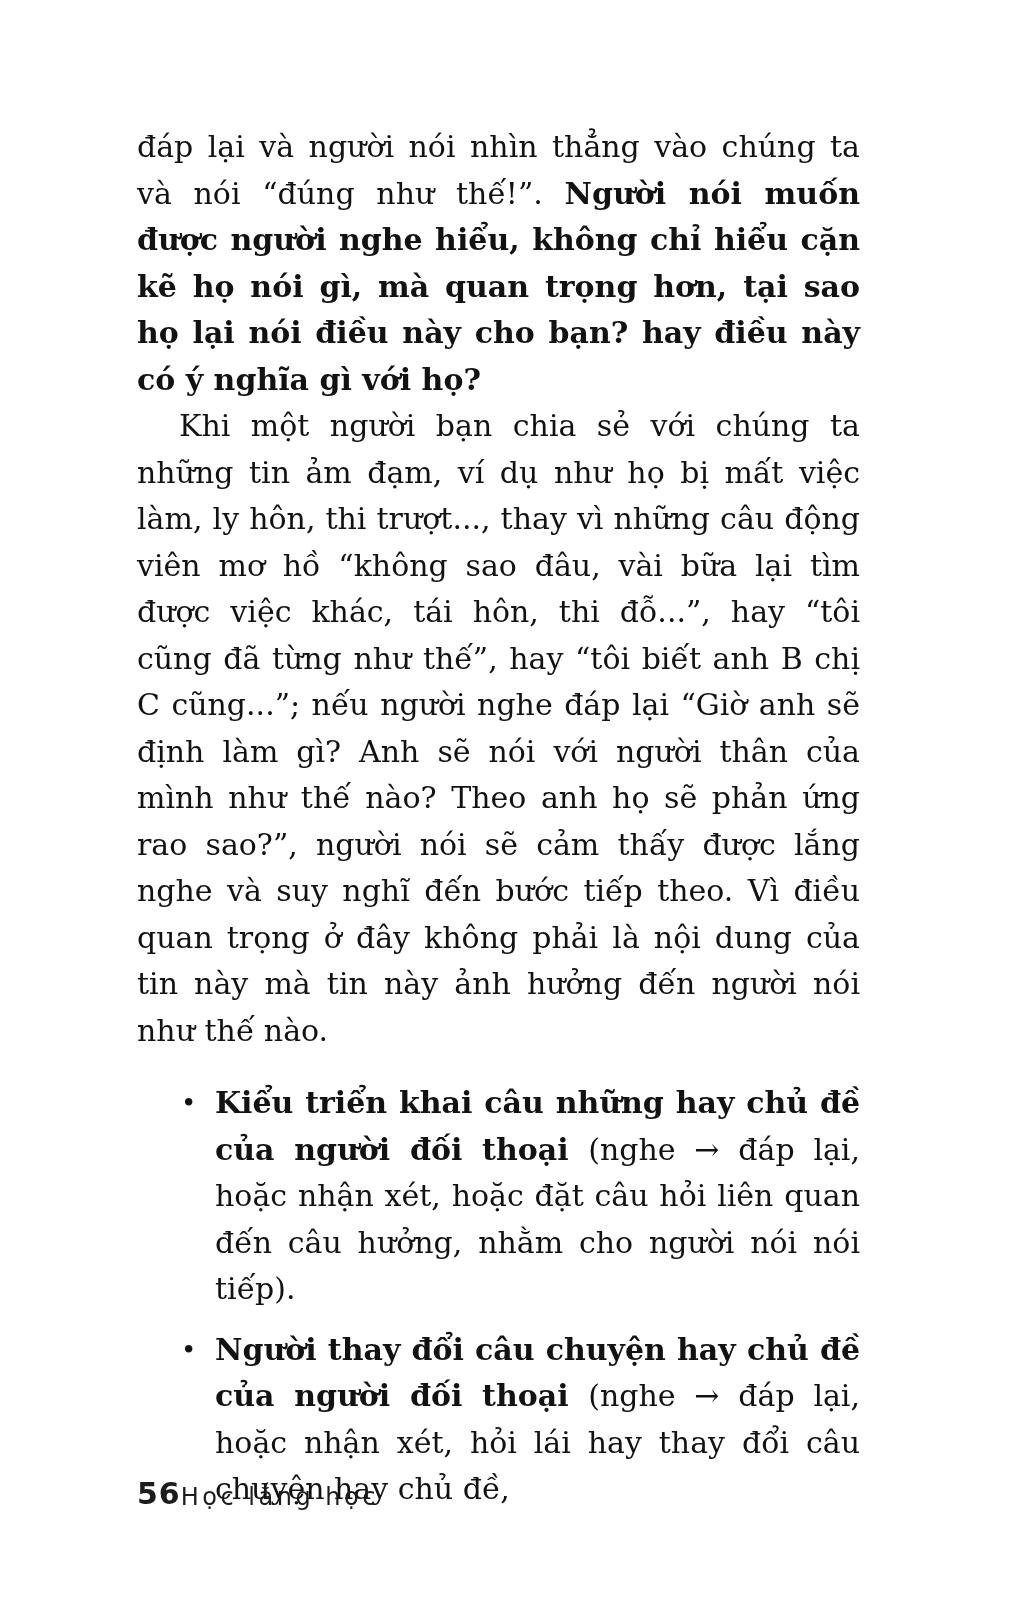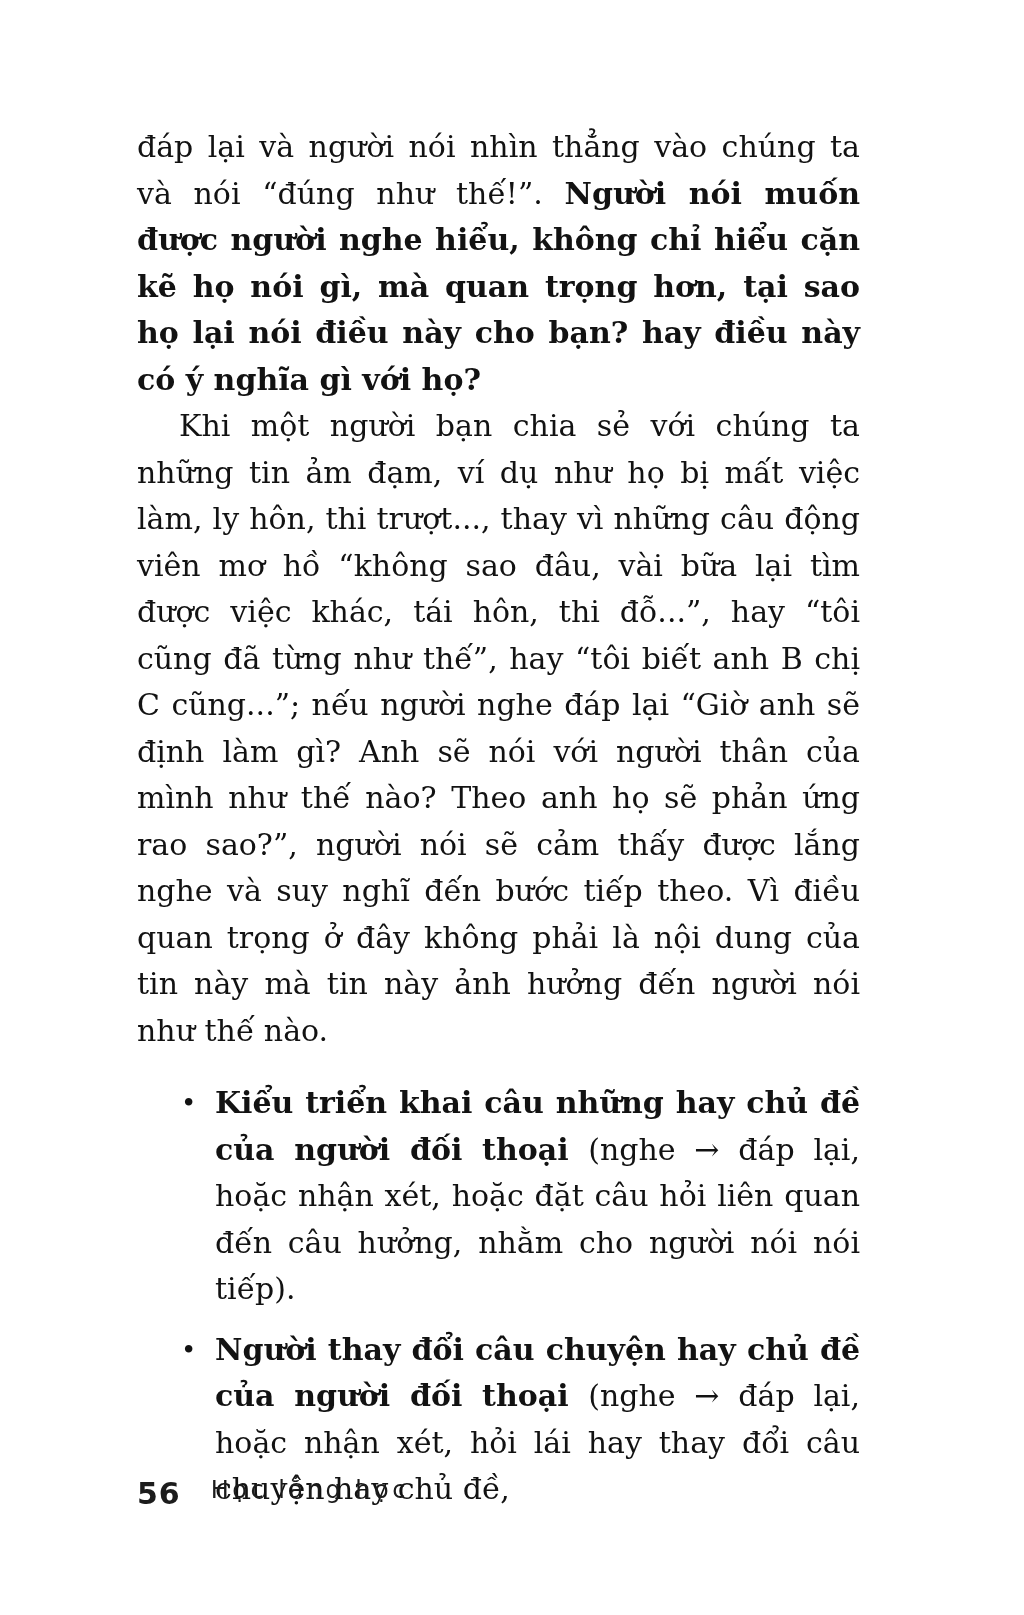--- a/index.html
+++ b/index.html
@@ -51,22 +51,21 @@
     left: 44px;
     top: 0;
     font-size: 26px;
     color: #121212;
   }
   .page-footer {
     position: absolute;
     left: 137px;
     top: 1476px;
     display: flex;
-    align-items: flex-start;
-    gap: 30px;
+    align-items: flex-end;
     font-family: "DejaVu Sans", sans-serif;
     color: #1c1c1c;
   }
   .page-number {
     font-size: 30px;
     font-weight: bold;
     letter-spacing: 1px;
   }
   .book-title {
     font-size: 24px;

